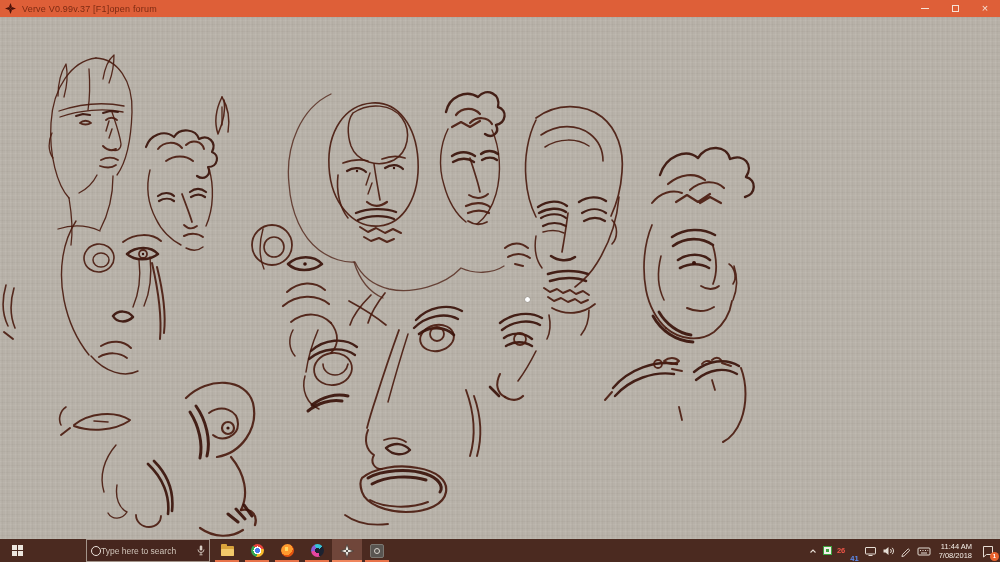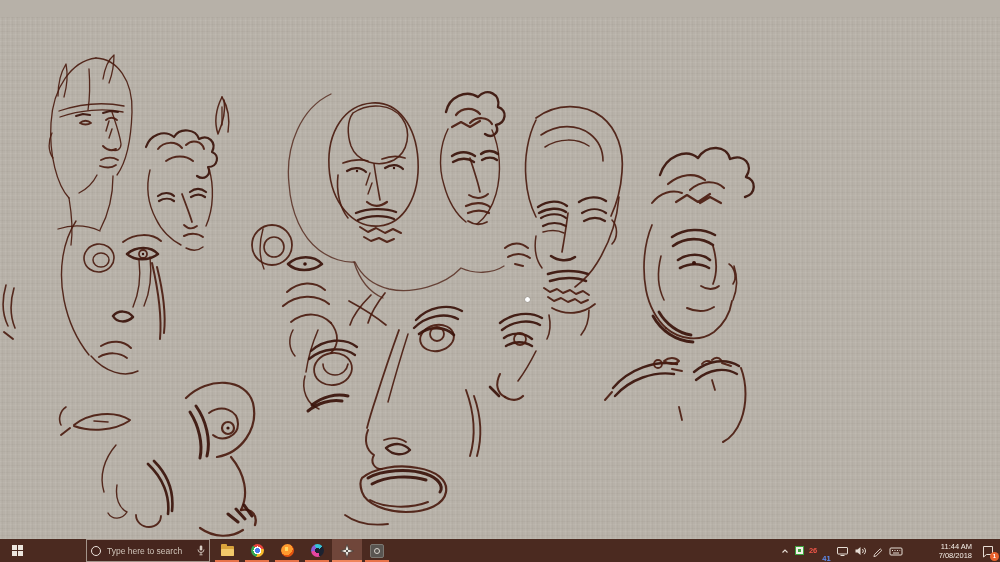--- a/index.html
+++ b/index.html
@@ -31,21 +31,21 @@
   
   .taskbar { position:absolute; bottom:0; left:0; width:100%; height:23px;
     background:#4b2a20; display:flex; align-items:center; }
   .start-btn { width:34px; height:100%; display:flex; align-items:center; justify-content:center; }
   .win-logo { display:grid; grid-template-columns:5px 5px; grid-template-rows:5px 5px; gap:1px; }
   .win-logo span { background:#ece6de; }
   .search-box { position:absolute; left:86px; top:0; width:124px; height:23px;
     background:#46261e; border:1px solid #a3948a; display:flex; align-items:center; padding:0 4px; }
   .cortana-ring { width:10px; height:10px; border:1.5px solid #ece4dc; border-radius:50%; flex:0 0 auto; }
   .search-input { flex:1; min-width:0; background:transparent; border:none; outline:none;
-    font-size:8.5px; color:#e0d6cc; padding:0 6px; font-family:"Liberation Sans", sans-serif; }
+    font-size:8.5px; color:#e0d6cc; padding:0 0; font-family:"Liberation Sans", sans-serif; }
   .search-input::placeholder { color:#cfc3b8; }
   .mic-svg { flex:0 0 auto; }
 
   .task-icons { position:absolute; left:212px; top:0; height:23px; display:flex; }
   .task-slot { width:30px; height:23px; display:flex; align-items:center; justify-content:center; position:relative; }
   .task-slot .underline { position:absolute; bottom:0; left:3px; right:3px; height:2px; background:#e8734a; }
   .task-slot.active { background:#70463a; }
   .task-slot.active .underline { left:0; right:0; background:#ef855c; }
 
   .folder-icon { position:relative; width:13px; height:10px; }
@@ -64,30 +64,52 @@
     display:flex; align-items:center; justify-content:center; }
   .capture-icon i { display:block; width:6px; height:6px; border:1.5px solid #d9d4ce; border-radius:50%; }
 
   .tray { position:absolute; right:0; top:0; height:23px; display:flex; align-items:center; gap:5px; padding-right:4px; }
   .tray-item { display:flex; align-items:center; justify-content:center; }
   .tray-num { font-size:7.5px; font-weight:bold; }
   .tray-num.red { color:#f05548; }
   .tray-num.blue { color:#5d8cf0;margin-top:16px; }
   .gpu-chip { width:9px; height:9px; background:#f2efe9; border:1px solid #3da33d; display:flex; align-items:center; justify-content:center; }
   .gpu-chip i { display:block; width:3px; height:3px; background:#3da33d; }
-  .clock { text-align:right; color:#f5efe8; font-size:7.5px; line-height:9px; padding:0 3px;margin-left:28px; }
+  .clock { text-align:right; color:#f5efe8; font-size:7.5px; line-height:9px; padding:0 3px; }
   .action-center { position:relative; width:16px; height:16px; }
   .action-center .badge { position:absolute; right:-3px; bottom:-2px; width:9px; height:9px; border-radius:50%;
     background:#e8622d; color:#fff; font-size:6px; font-weight:bold; line-height:9px; text-align:center; }
 </style>
 </head>
 <body>
 
 <div class="screen">
 
+  <div class="titlebar">
+    <svg class="app-icon" viewBox="0 0 12 12">
+      <g fill="#4a1209">
+        <polygon points="6,0 7.6,4.4 6,6 4.4,4.4"></polygon>
+        <polygon points="12,6 7.6,7.6 6,6 7.6,4.4"></polygon>
+        <polygon points="6,12 4.4,7.6 6,6 7.6,7.6"></polygon>
+        <polygon points="0,6 4.4,4.4 6,6 4.4,7.6"></polygon>
+      </g>
+    </svg>
+    <span class="title-text">Verve V0.99v.37 [F1]open forum</span>
+    <div class="win-controls">
+      <div class="win-btn">
+          <span class="glyph-min"></span>
+        </div>
+      <div class="win-btn">
+          <span class="glyph-restore"></span>
+        </div>
+      <div class="win-btn">
+          <span class="glyph-close">×</span>
+        </div>
+    </div>
+  </div>
 
   <div class="canvas">
     <svg width="1000" height="522" viewBox="0 0 1000 522" fill="none" stroke="#4b1c10" stroke-linecap="round" stroke-linejoin="round" stroke-opacity="0.92">
 
       <g stroke-width="1.3">
         <path d="M96,41 C72,44 53,70 51,106 C49,138 57,168 69,181"></path>
         <path d="M96,41 C117,42 133,63 132,95 C131,126 125,147 117,158"></path>
         <path d="M58,79 C58,66 61,55 66,47 C68,57 67,69 64,80"></path>
         <path d="M103,62 C105,50 109,42 114,38 C114,48 112,58 109,66"></path>
         <path d="M59,94 C80,87 104,85 124,89"></path>

